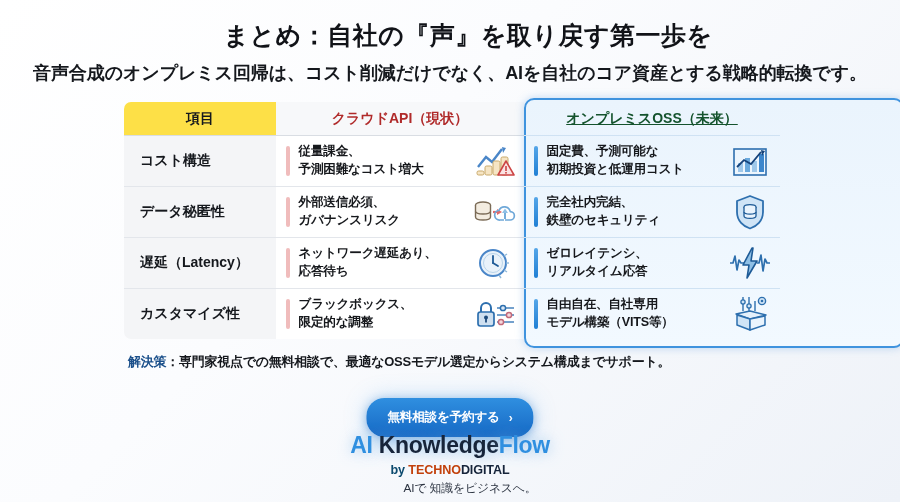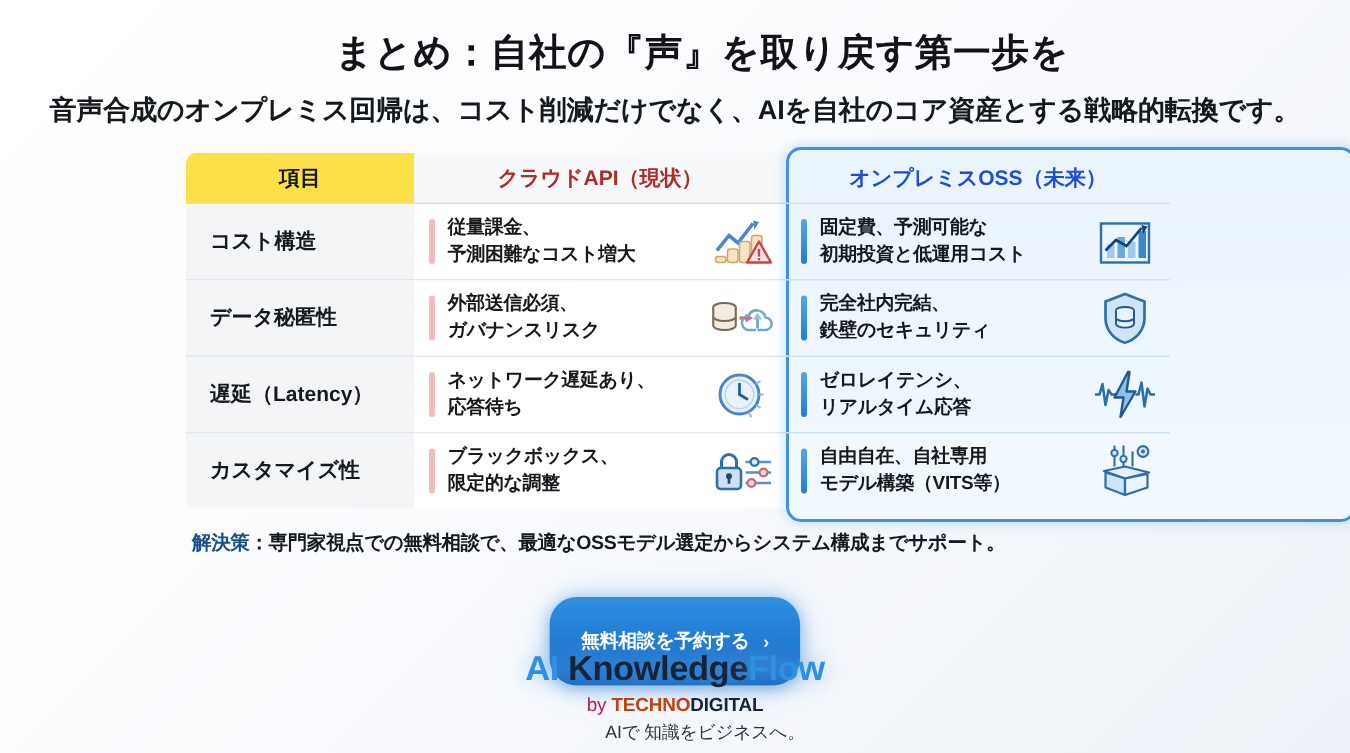--- a/index.html
+++ b/index.html
@@ -55,21 +55,21 @@
   
   .hd {
     height: 33px;
     font-size: 14px;
     font-weight: bold;
     text-align: center;
     border-bottom: 1px solid #d9dde3;
   }
   .hd-item  { background: #fde047; color: #15181d; border-top-left-radius: 7px; text-align: center; }
   .hd-cloud { background: #f7f8fa; color: #b02a2a; }
-  .hd-oss   { color: #1d4ed8; }
+  .hd-oss   { color: #14532d; text-decoration: underline; }
 
   
   .cell {
     height: 50px;
     border-bottom: 1px solid #e3e6eb;
   }
   .c-item {
     background: #f4f5f7;
     font-size: 14px;
     font-weight: bold;
@@ -132,21 +132,21 @@
   }
   .lbl-issue { color: #2a86b8; }
   .lbl-sol   { color: #1a4f8a; }
 
   
   .cta {
     position: absolute;
     left: 50%; top: 398px;
     transform: translateX(-50%);
     display: flex; align-items: center; gap: 9px;
-    padding: 21px 21px;
+    padding: 11px 21px;
     border-radius: 18px;
     background: linear-gradient(180deg,#2f8fe0 0%,#1668c4 100%);
     color: #ffffff;
     font-size: 12.6px;
     font-weight: bold;
     letter-spacing: -.2px;
     box-shadow: 0 2px 10px rgba(30,110,200,.45), 0 0 22px rgba(90,170,235,.35);
     cursor: pointer;
     white-space: nowrap;
   }
@@ -166,21 +166,21 @@
   }
   .lg-ai    { color: #2f8fe0; }
   .lg-know  { color: #16243a; }
   .lg-flow  { color: #2f8fe0; }
   .byline {
     margin-top: 4px;
     font-size: 12.6px;
     font-weight: bold;
     letter-spacing: -.1px;
   }
-  .by-pre   { color: #be185d; font-weight: normal; text-align: center; }
+  .by-pre   { color: #0c4a6e; font-weight: bold; text-align: center; }
   .by-techno{ color: #c2410c; }
   .by-digi  { color: #16243a; }
   .tagline {
     margin-top: 4px;
     font-size: 11.8px;
     color: #2b3340;
     letter-spacing: -.1px;
     padding-left: 40px;
   }
 </style>

